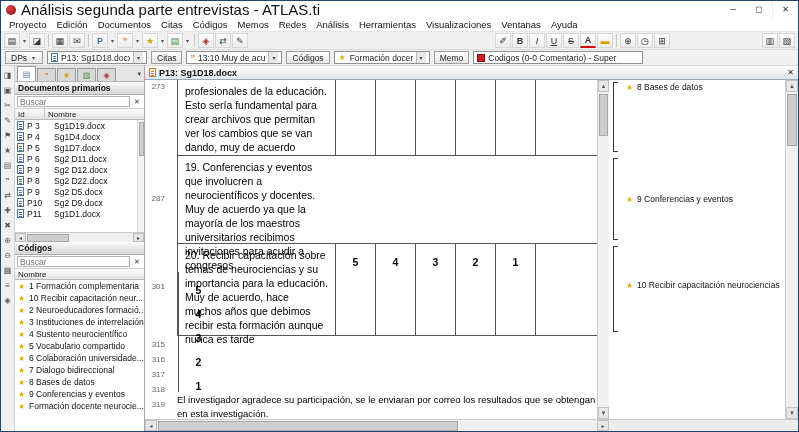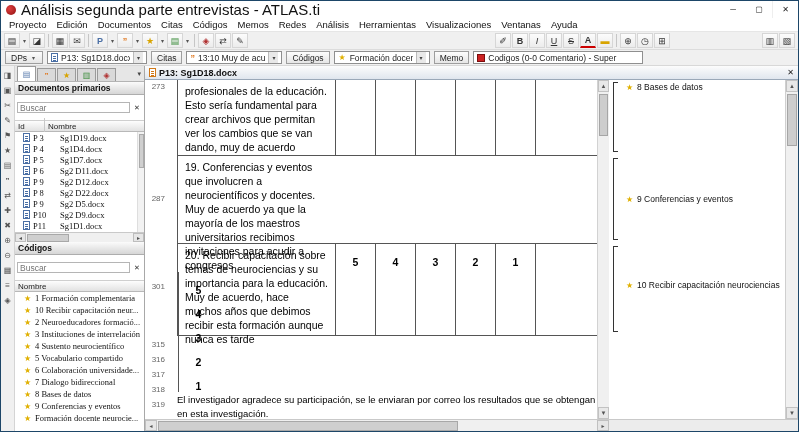--- a/index.html
+++ b/index.html
@@ -42,28 +42,28 @@
 .strip-icon { width:12px; height:12px; font-size:8px; color:#555; display:flex; align-items:center; justify-content:center; flex:none; }
 
 
 .left-col { position:absolute; left:14px; top:0; bottom:0; width:130px; background:#f0f0f0; border-right:1px solid #a8a8a8; display:flex; flex-direction:column; }
 .tabs-row { height:16px; background:#e6e6e6; border-bottom:1px solid #b4b4b4; display:flex; align-items:flex-end; padding-left:2px; gap:1px; position:relative; flex:none; }
 .ltab { width:19px; height:13px; border:1px solid #9a9a9a; border-bottom:none; background:#d9d9d9; font-size:8px; display:flex; align-items:center; justify-content:center; }
 .ltab.active { background:#fff; height:15px; }
 .tabs-dd { position:absolute; right:3px; top:4px; font-size:7px; color:#444; }
 
 .panel-hdr { height:13px; background:linear-gradient(#fbfbfb,#d6d6d6); border-bottom:1px solid #adadad; display:flex; align-items:center; padding:0 3px; font-size:8.5px; font-weight:bold; color:#111; flex:none; }
-.search-row { height:26px; background:#fff; border-bottom:1px solid #cfcfcf; display:flex; align-items:center; padding:0 2px; gap:2px; flex:none; }
+.search-row { height:14px; background:#fff; border-bottom:1px solid #cfcfcf; display:flex; align-items:center; padding:0 2px; gap:2px; flex:none; }
 .search-input { flex:1; height:11px; border:1px solid #b5b5b5; font-size:8.5px; padding:0 2px; color:#333; font-family:"Liberation Sans",sans-serif; min-width:0; }
 .search-close { width:10px; font-size:7px; color:#333; text-align:center; flex:none; }
 .col-hdr { height:11px; background:linear-gradient(#fdfdfd,#e2e2e2); border-bottom:1px solid #b8b8b8; display:flex; font-size:8px; color:#222; align-items:center; flex:none; }
 .col-id { width:30px; padding-left:3px; border-right:1px solid #c8c8c8; height:16px; display:flex; align-items:center; }
 .col-name { padding-left:3px; flex:1; }
 .list { flex:1; background:#fff; overflow:hidden; position:relative; }
-.lrow { height:11px; display:flex; align-items:center; font-size:8.5px; color:#111; padding-left:8px; gap:3px; white-space:nowrap; overflow:hidden;font-family:Liberation Serif, serif; }
+.lrow { height:11px; display:flex; align-items:center; font-size:8.5px; color:#111; padding-left:2px; gap:3px; white-space:nowrap; overflow:hidden; }
 .rid { width:24px; flex:none; }
 .doc-ico { width:7px; height:9px; background:#fff; border:1px solid #4a6fa5; position:relative; flex:none; }
 .doc-ico::before { content:""; position:absolute; left:1px; top:2px; right:1px; height:1px; background:#4a6fa5; box-shadow:0 2px 0 #4a6fa5,0 4px 0 #4a6fa5; }
 .doc-ico.active { border-color:#d07818; }
 .doc-ico.active::before { background:#d07818; box-shadow:0 2px 0 #d07818,0 4px 0 #d07818; }
 .code-star { color:#e0b000; font-size:8px; width:9px; text-align:center; flex:none; }
 .vtrack { position:absolute; right:0; top:0; bottom:0; width:7px; background:#f2f2f2; border-left:1px solid #dedede; }
 .vthumb { position:absolute; left:1px; top:2px; width:5px; height:34px; background:#cfcfcf; border:1px solid #ababab; }
 .mini-hscroll { height:10px; background:#f0f0f0; border-top:1px solid #c9c9c9; display:flex; align-items:center; flex:none; }
 .mini-arrow { width:11px; height:9px; font-size:6px; color:#555; background:#e6e6e6; border:1px solid #bdbdbd; display:flex; align-items:center; justify-content:center; flex:none; }

